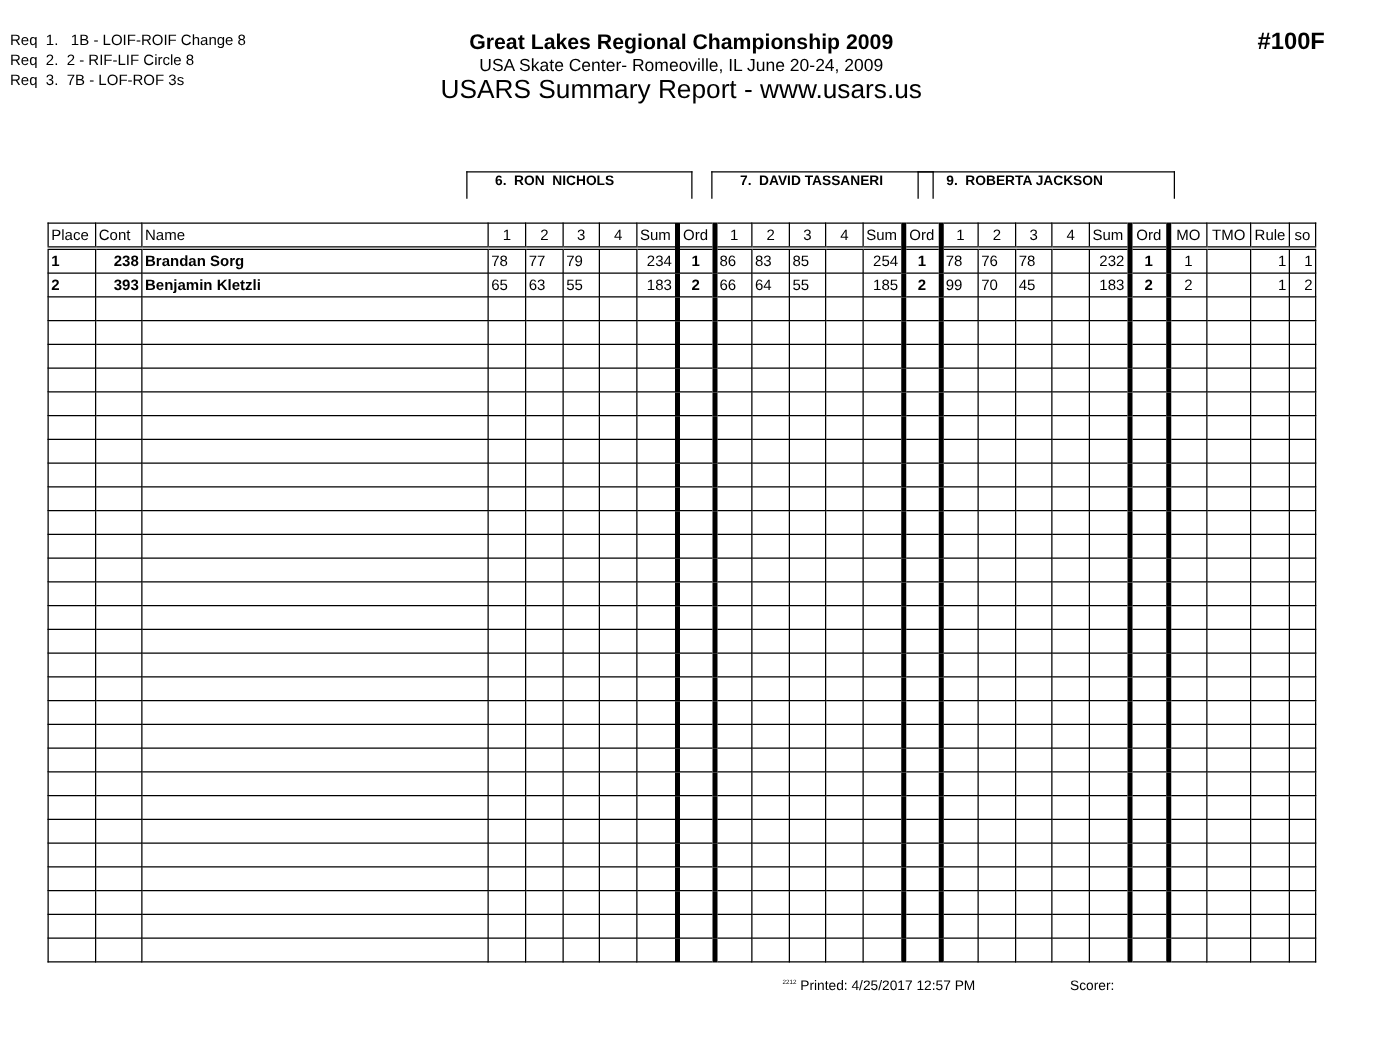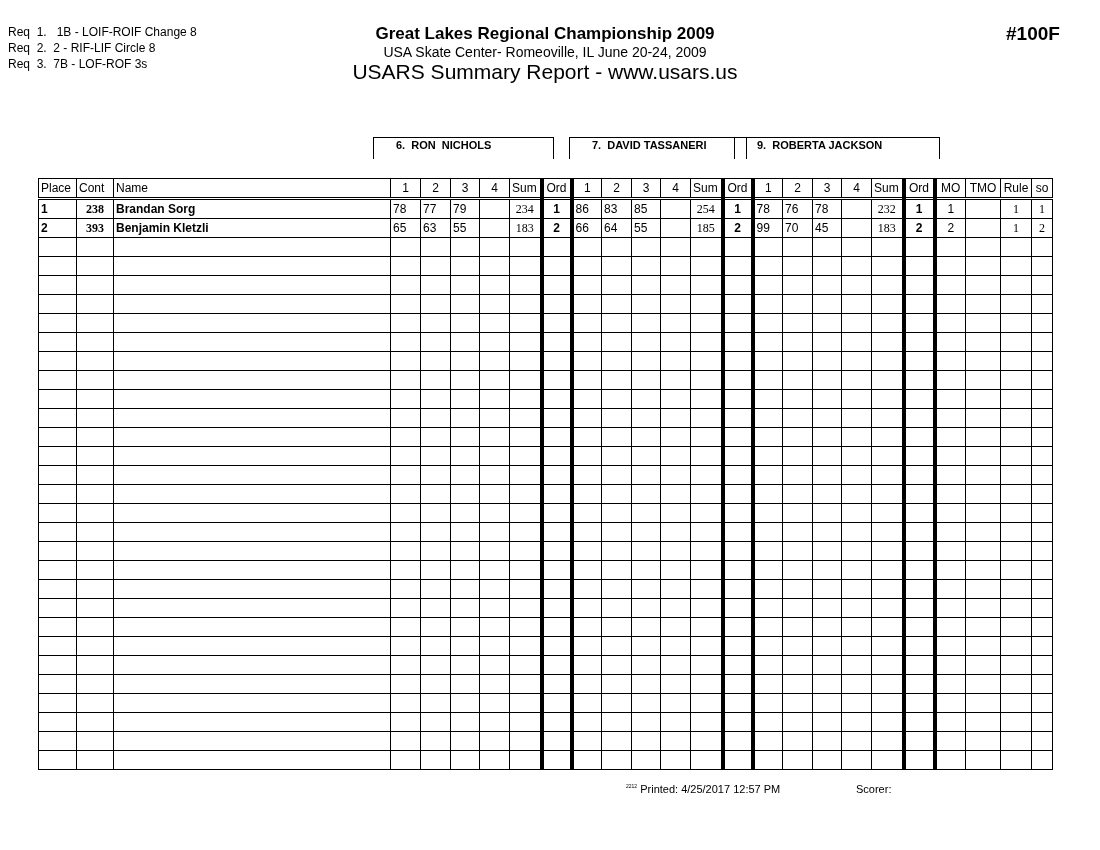--- a/index.html
+++ b/index.html
@@ -40,21 +40,21 @@
       font-size: 12px;
       margin-top: 20px;
     }
     table.grid td {
       border: 1px solid #000; height: 19px; padding: 0 2px;
       box-sizing: border-box; white-space: nowrap; overflow: hidden;
       line-height: 18px;
     }
     table.grid tr.hdr td { height: 20px; font-size: 12px; border-bottom: 3px double #000; }
     .c { text-align: center; }
-    .r { text-align: center; font-family: Liberation Serif, serif; }
+    .r { text-align: right; }
     .b { font-weight: bold; }
     td.thickL { border-left: 4px solid #000 !important; }
     td.thickR { border-right: 4px solid #000 !important; }
     td.pad { padding-left: 5px; }
 
     .footer {
       position: absolute; top: 783px; font-size: 11px;
     }
     .tiny { font-size: 5px; vertical-align: top; letter-spacing: 0; }
   </style>

